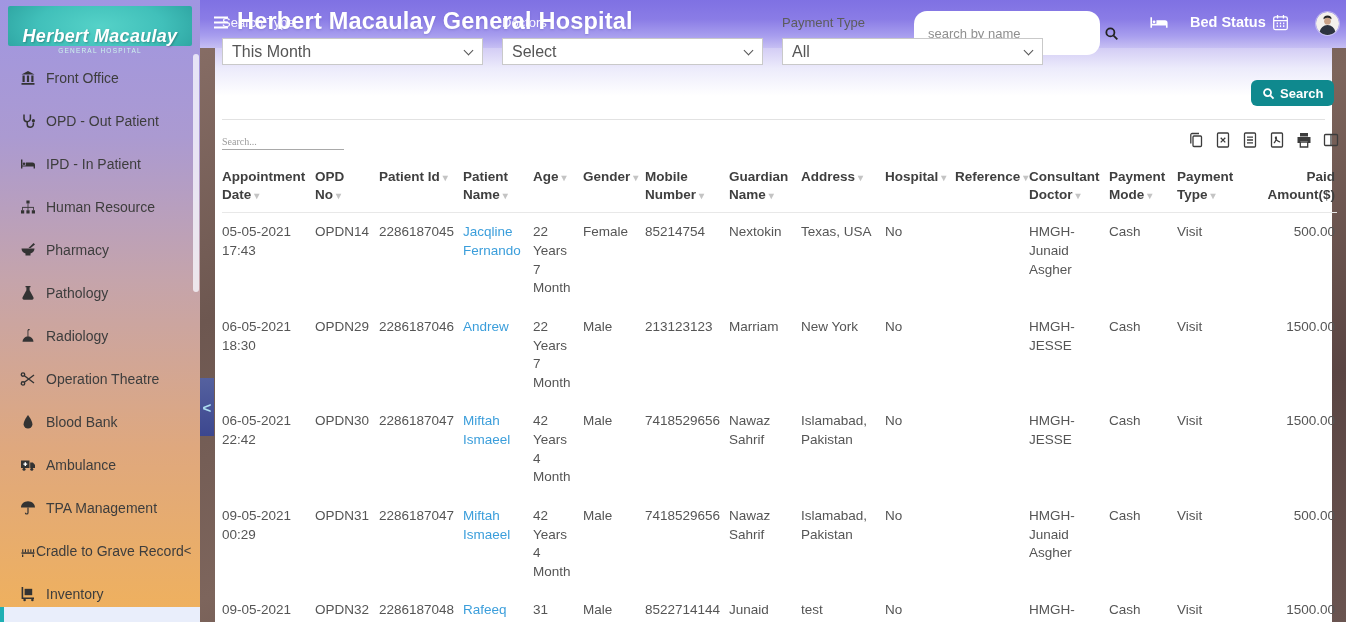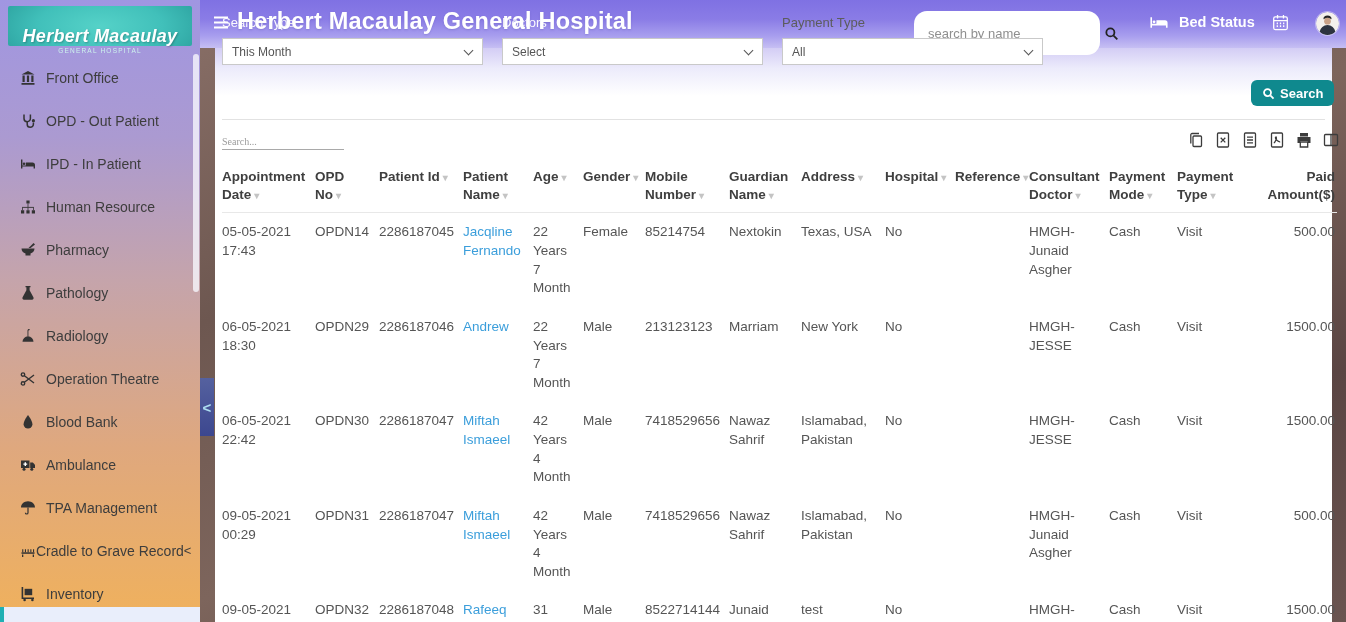--- a/index.html
+++ b/index.html
@@ -40,31 +40,31 @@
 
   .hamburger{position:absolute;left:13px;top:15px;z-index:8;cursor:pointer;}
   .page-title{position:absolute;left:37px;top:8px;z-index:7;color:#fff;font-size:23.5px;font-weight:bold;
     letter-spacing:.2px;white-space:nowrap;text-shadow:0 1px 2px rgba(80,70,160,.25);}
 
   .flt-label{position:absolute;top:15px;font-size:13px;z-index:5;}
   .flt-label.light{color:rgba(255,255,255,.96);}
   .flt-label.dark{color:#5c5c5c;}
   .sel-wrap{position:absolute;top:38px;width:261px;height:27px;z-index:9;}
   .sel-wrap select{width:100%;height:100%;appearance:none;-webkit-appearance:none;
-    border:1px solid #c9c9c9;background:#fff;color:#555;font-size:12px;padding:0 26px 0 9px;
+    border:1px solid #c9c9c9;background:#fff;color:#555;font-size:16px;padding:0 26px 0 9px;
     font-family:"Liberation Sans",sans-serif;border-radius:0;}
   .sel-caret{position:absolute;right:11px;top:9px;width:7px;height:7px;
     border-right:1.6px solid #555;border-bottom:1.6px solid #555;transform:rotate(45deg);pointer-events:none;}
 
   .search-pill{position:absolute;left:714px;top:11px;width:186px;height:44px;border-radius:13px;
     background:#fff;display:flex;align-items:center;padding:0 10px 0 14px;z-index:8;}
   .search-pill input{border:none;outline:none;flex:1;font-size:13px;color:#555;background:transparent;
     font-family:"Liberation Sans",sans-serif;}
   .search-pill input::placeholder{color:#8f8f8f;}
-  .bed-status{position:absolute;left:950px;top:14px;display:flex;align-items:center;gap:11px;
+  .bed-status{position:absolute;left:950px;top:14px;display:flex;align-items:center;gap:22px;
     color:#fff;font-size:14.5px;font-weight:bold;z-index:8;cursor:pointer;}
   .cal-btn{position:absolute;left:1072px;top:14px;z-index:8;cursor:pointer;}
   .avatar{position:absolute;left:1116px;top:12px;width:23px;height:23px;border-radius:50%;overflow:hidden;
     z-index:8;cursor:pointer;box-shadow:0 0 0 1px rgba(255,255,255,.4);}
 
   .search-btn{position:absolute;left:1051px;top:80px;height:26px;padding:0 11px;background:#0f898e;
     color:#fff;border:none;border-radius:6px;font-size:13px;font-weight:bold;z-index:9;cursor:pointer;
     display:flex;align-items:center;gap:5px;font-family:"Liberation Sans",sans-serif;}
 
   .divider{position:absolute;left:22px;top:119px;width:1103px;height:1px;background:#e2e2e2;z-index:4;}

